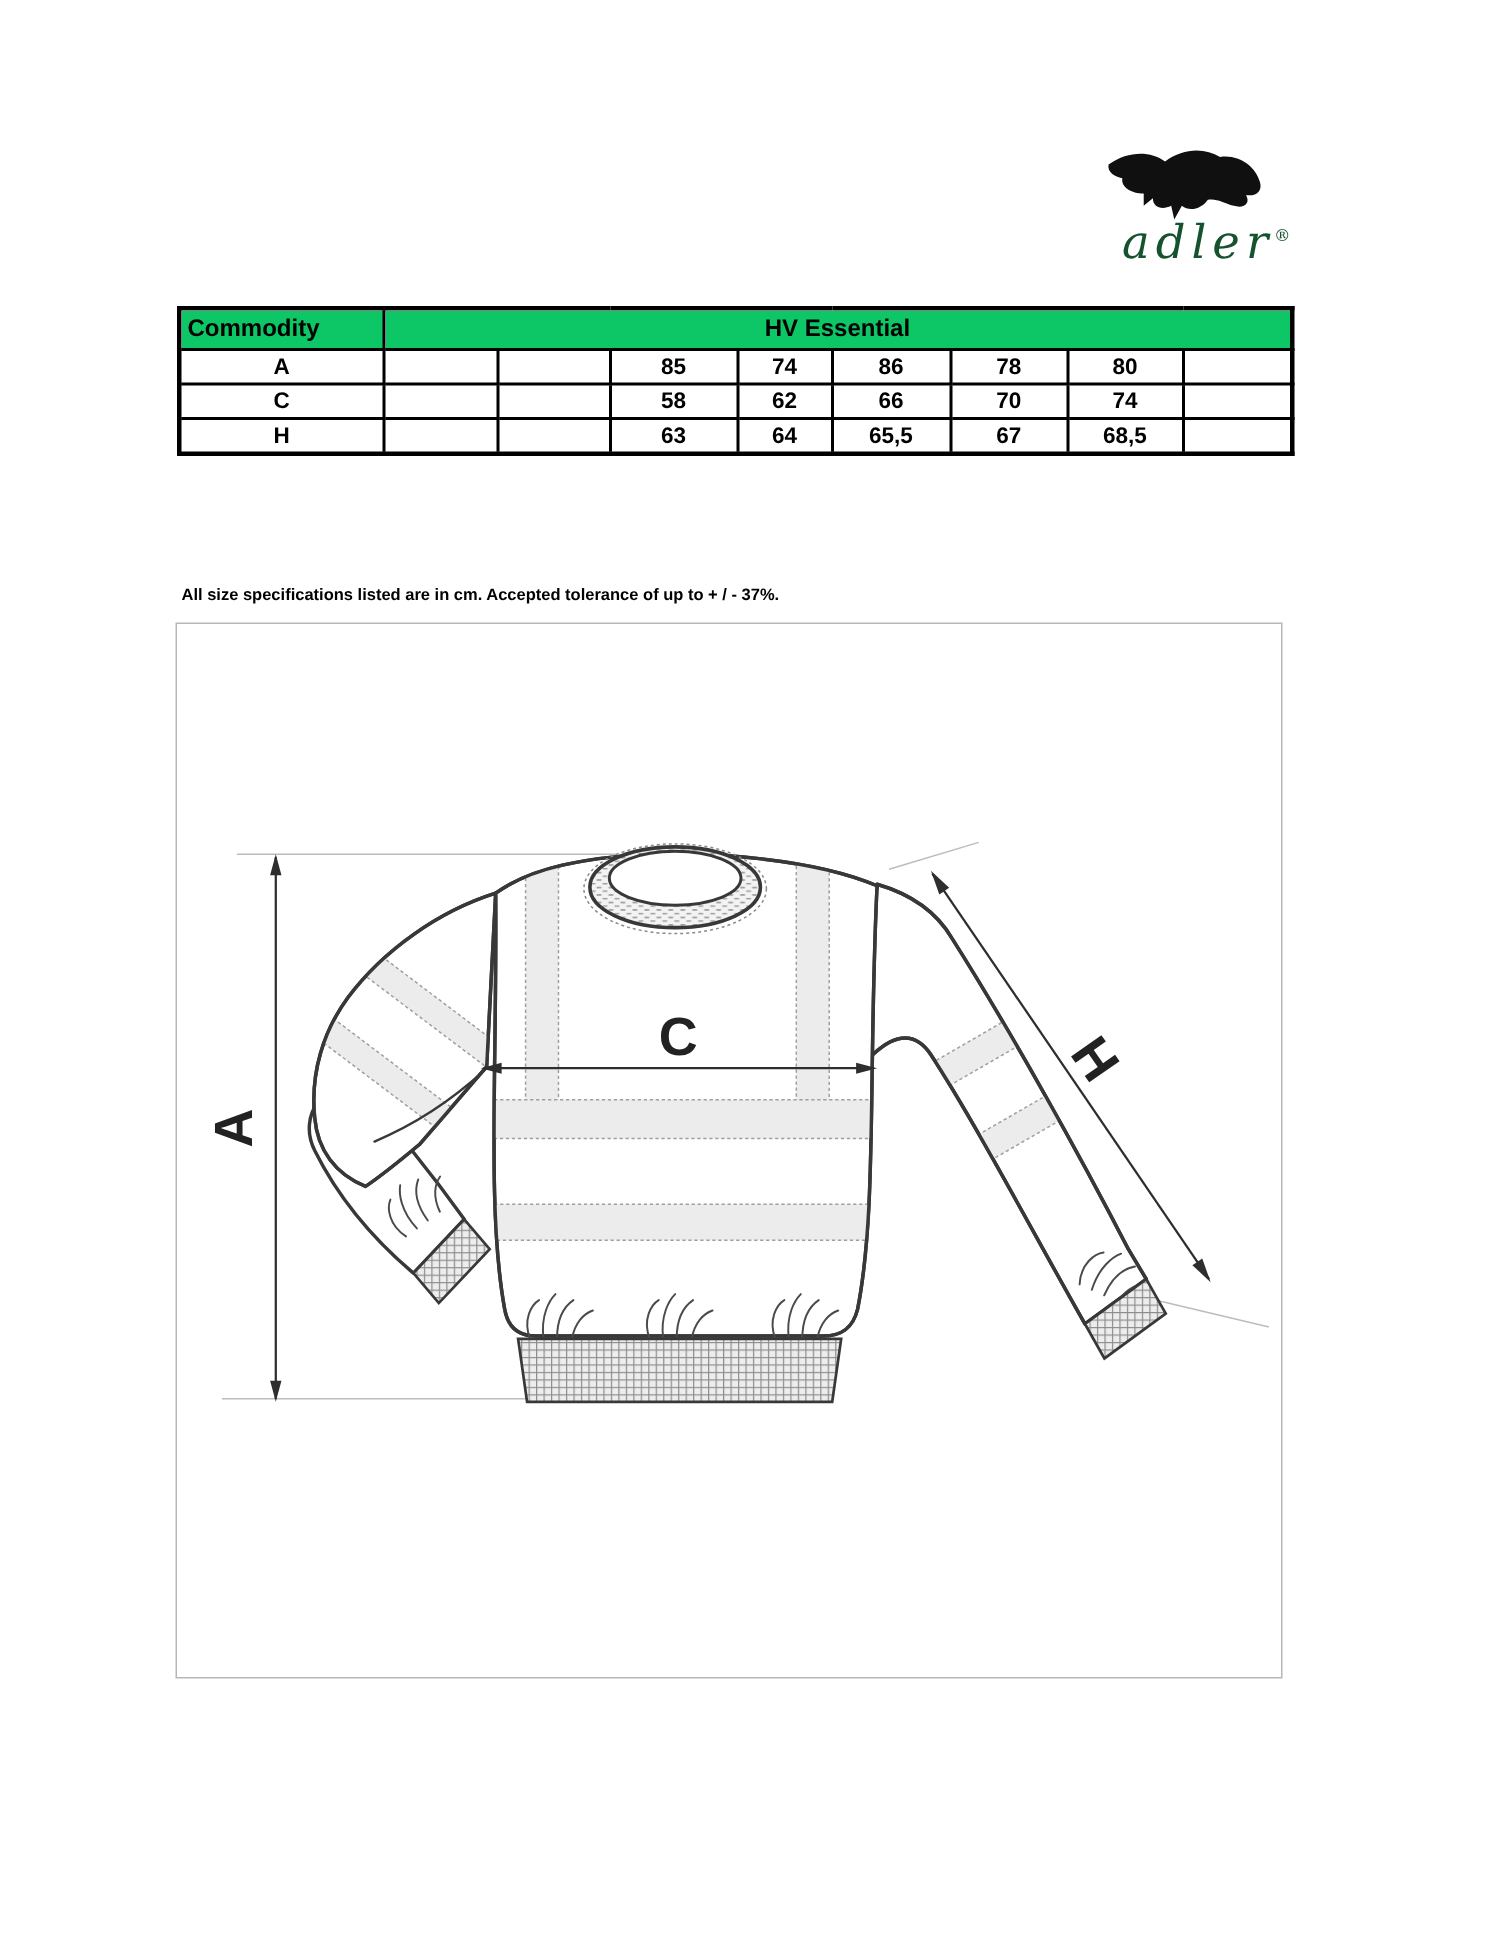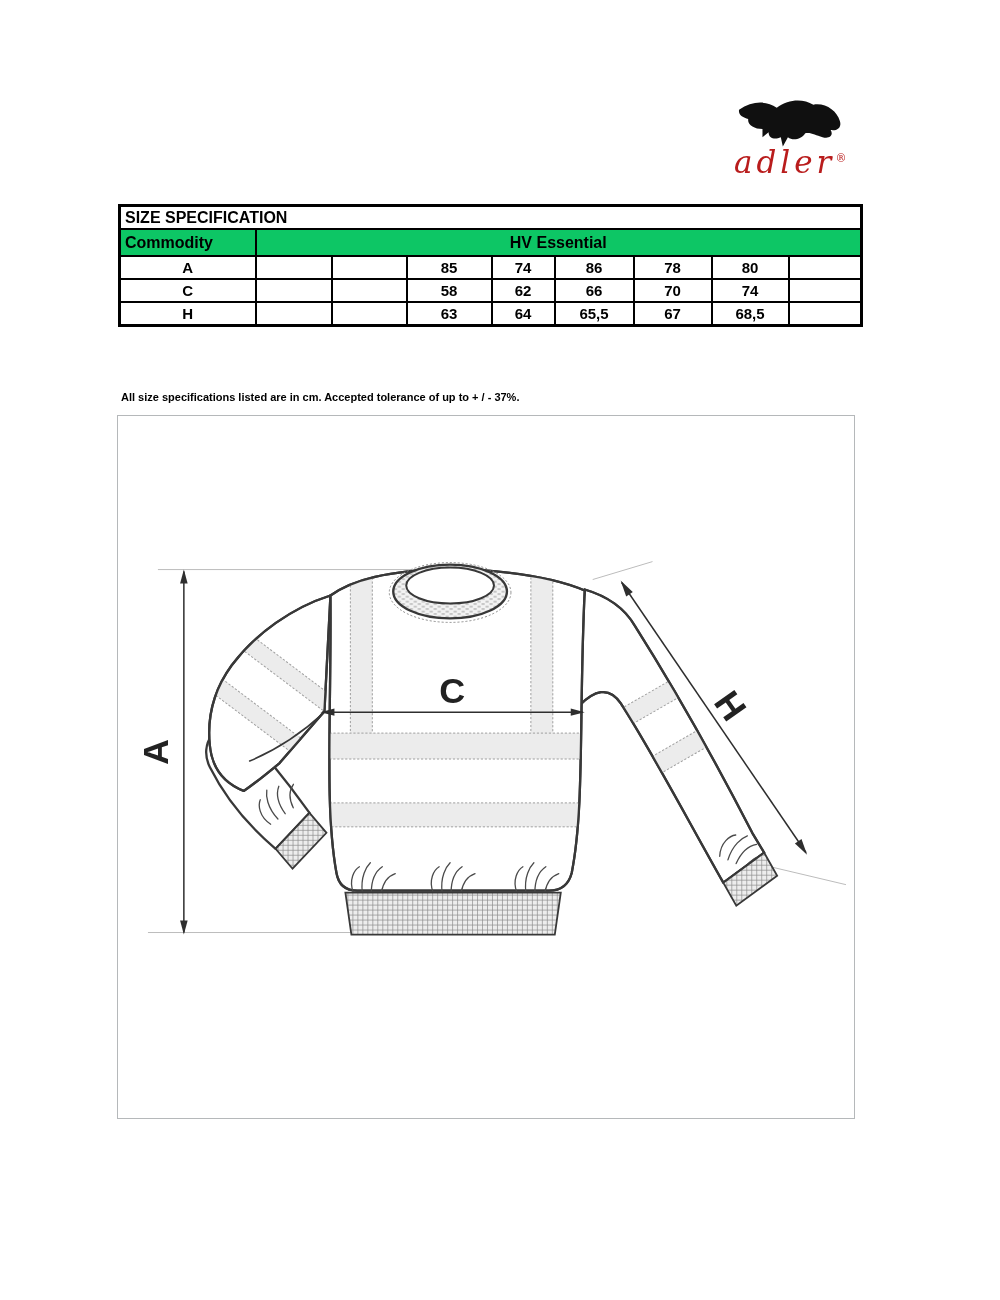--- a/index.html
+++ b/index.html
@@ -2,22 +2,22 @@
 <html><head>
 <meta charset="utf-8">
 <style>
   html,body{margin:0;padding:0;background:#fff;}
   .page{position:relative;width:1000px;height:1300px;background:#fff;overflow:hidden;
         font-family:"Liberation Sans",sans-serif;}
 
   
   .logo{position:absolute;left:726px;top:95px;width:140px;text-align:left;}
   .logo svg{display:block;margin-left:10px;}
-  .logo-text{font-family:"DejaVu Serif",serif;font-style:italic;color:#b91c1c;
-             font-size:31px;letter-spacing:4px;line-height:1;margin-top:-8px;margin-left:8px;}
+  .logo-text{font-family:"DejaVu Serif",serif;font-style:italic;color:#14532d;
+             font-size:31px;letter-spacing:4px;line-height:1;margin-top:-8px;margin-left:22px;}
   .logo-reg{font-size:11px;vertical-align:super;letter-spacing:0;}
 
   
   .spec{position:absolute;left:118px;top:204px;border-collapse:collapse;
         border:3px solid #000;table-layout:fixed;}
   .spec td{border:2px solid #000;font-size:15px;font-weight:bold;color:#000;
            text-align:center;padding:0;overflow:hidden;white-space:nowrap;}
   .spec td.left{text-align:left;padding-left:4px;}
   .spec tr.r-title td{height:21px;font-size:16px;background:#fff;}
   .spec tr.r-green td{height:25px;background:#0dc665;font-size:16px;}
@@ -69,23 +69,20 @@
         <col style="width:76px">
         <col style="width:75px">
       <col style="width:85px">
         <col style="width:63px">
         <col style="width:79px">
       <col style="width:78px">
         <col style="width:77px">
         <col style="width:73px">
     </colgroup>
     <tbody>
-        <tr class="r-title">
-      <td colspan="9" class="left">SIZE SPECIFICATION</td>
-    </tr>
     <tr class="r-green">
       <td class="left">Commodity</td>
       <td colspan="8">HV Essential</td>
     </tr>
     <tr class="r-data">
       <td>A</td>
       <td></td>
       <td></td>
       <td>85</td>
       <td>74</td>

